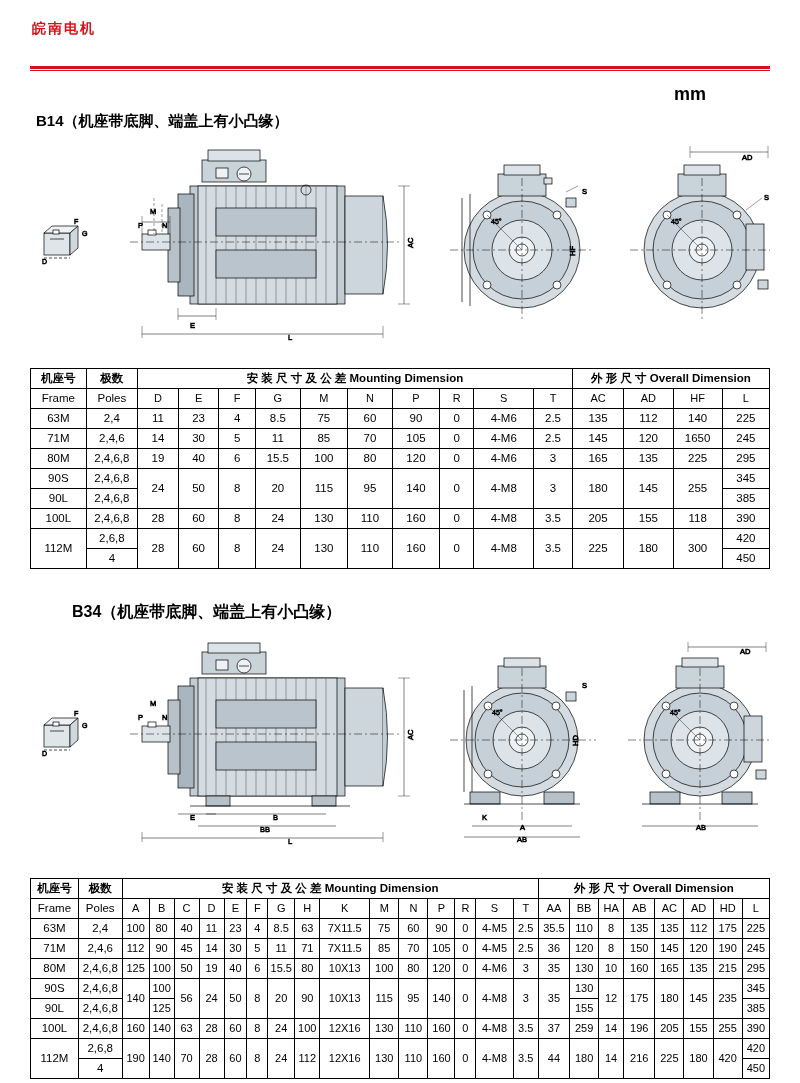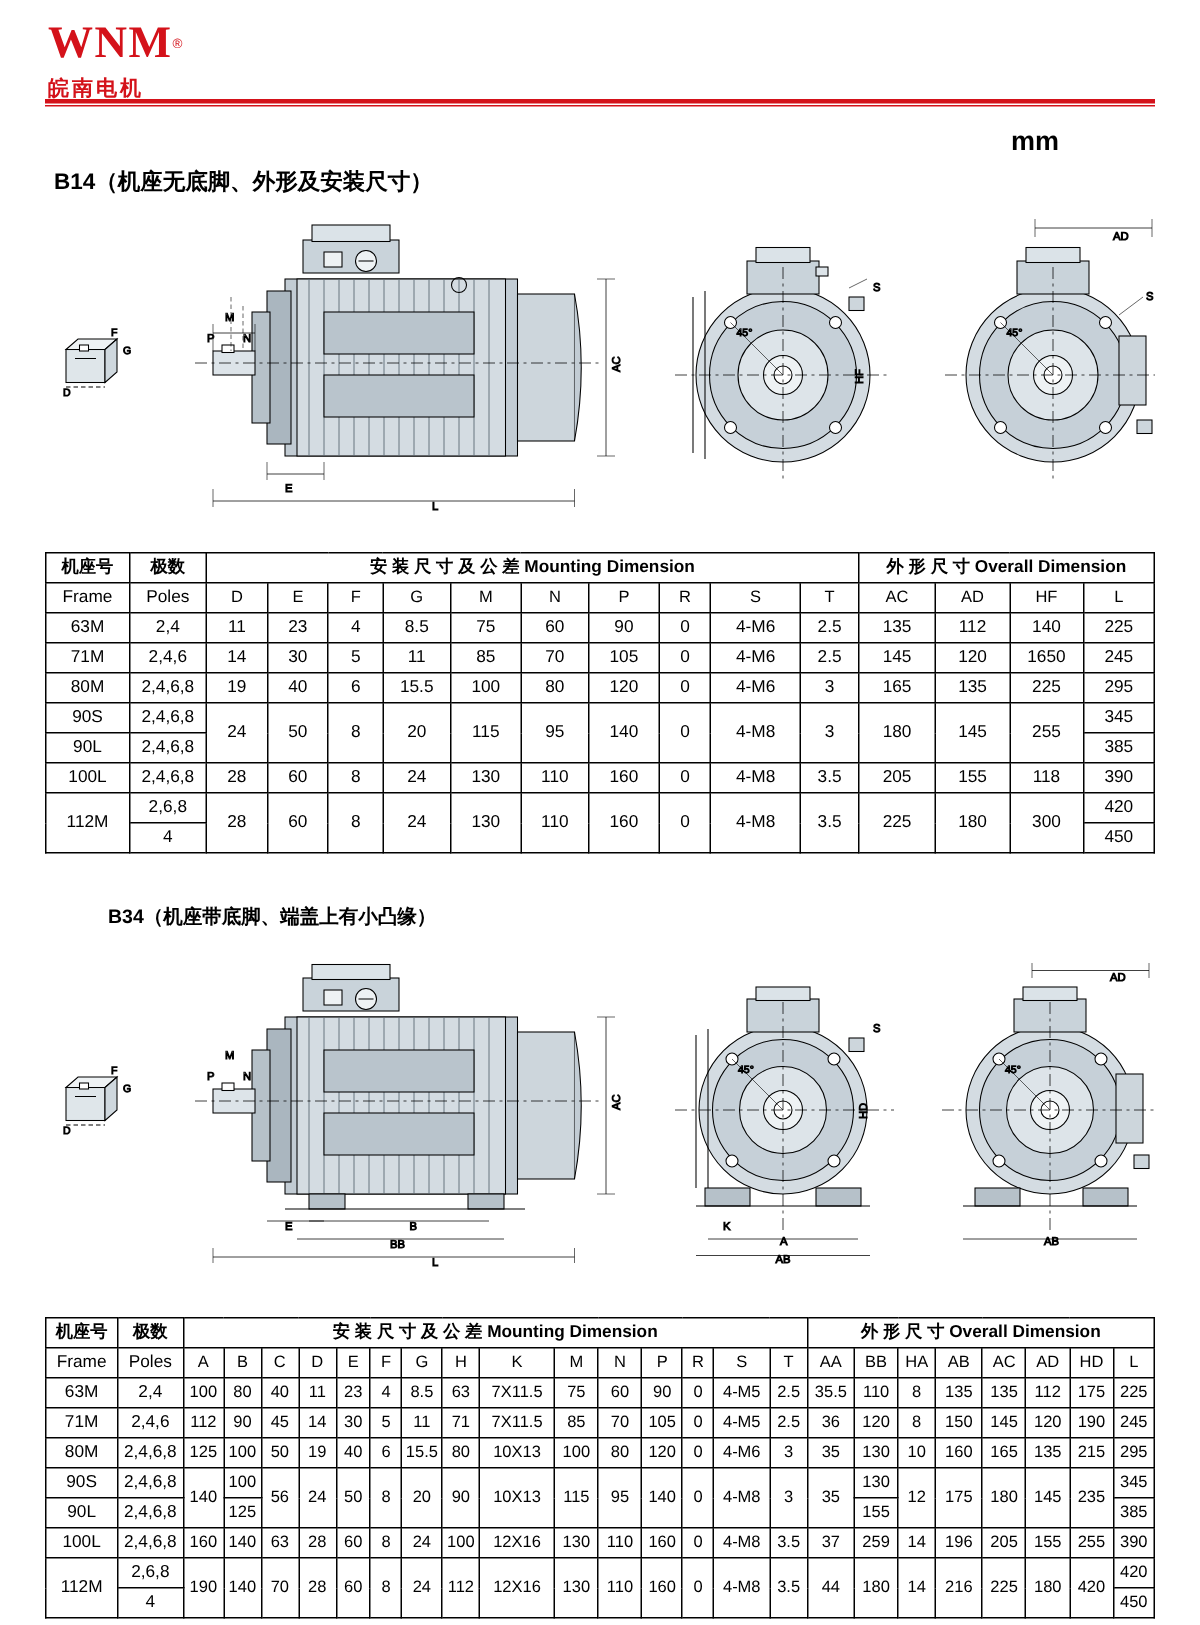--- a/index.html
+++ b/index.html
@@ -81,21 +81,21 @@
   }
   .subtitle-b14 {
     position: absolute;
     left: 36px; top: 112px;
     font-size: 15px;
     font-weight: bold;
   }
   .subtitle-b34 {
     position: absolute;
     left: 72px; top: 602px;
-    font-size: 13px;
+    font-size: 16px;
     font-weight: bold;
   }
 
   
   .drawing {
     position: absolute;
     left: 30px;
     width: 740px;
   }
   #drawing-b14 { top: 138px; height: 215px; }
@@ -146,33 +146,30 @@
   #table-b34 {
     left: 30px; top: 878px;
     width: 740px;
   }
 </style>
 </head>
 <body>
 
 <div class="header">
   <div class="logo-block">
-    <div>
-      <span class="logo-wnm">WNM</span><span class="logo-reg">®</span>
-    </div>
     <div class="logo-cn">皖南电机</div>
   </div>
   <div class="header-rule"></div>
   <div class="header-rule2"></div>
 </div>
 
 <div class="title-row">
   <span class="mm">mm</span>
 </div>
-<div class="subtitle-b14">B14（机座无底脚、外形及安装尺寸）</div>
+<div class="subtitle-b14">B14（机座带底脚、端盖上有小凸缘）</div>
 <div class="subtitle-b34">B34（机座带底脚、端盖上有小凸缘）</div>
 
 <div class="drawing" id="drawing-b14">
 <svg width="740" height="215" viewBox="0 0 740 215" xmlns="http://www.w3.org/2000/svg" style="display:block">
   <g stroke="#000" fill="none" stroke-width="0.7" font-family="Liberation Sans, sans-serif" font-size="7">
 
     <g>
       <rect x="14" y="95" width="26" height="22" fill="#dfe6ea"></rect>
       <path d="M14 95 L22 88 L48 88 L40 95 Z" fill="#eef2f4"></path>
       <path d="M40 95 L48 88 L48 110 L40 117 Z" fill="#cfd8de"></path>

